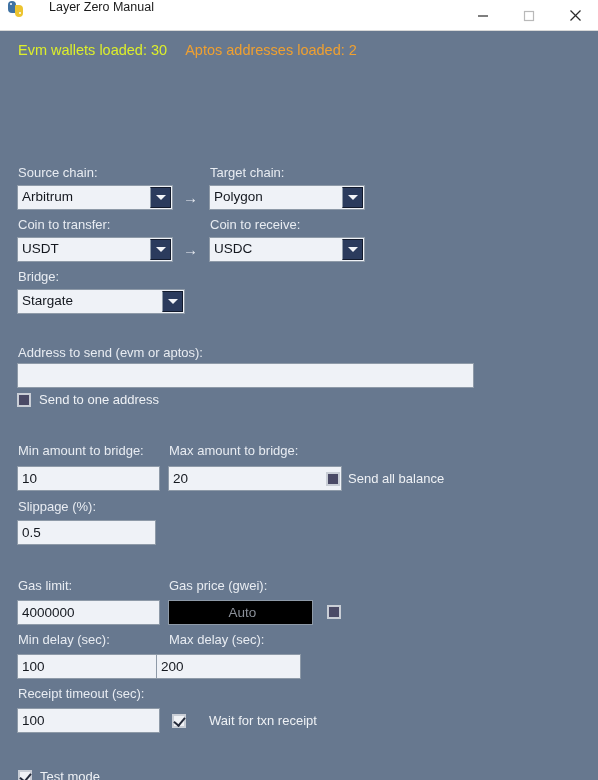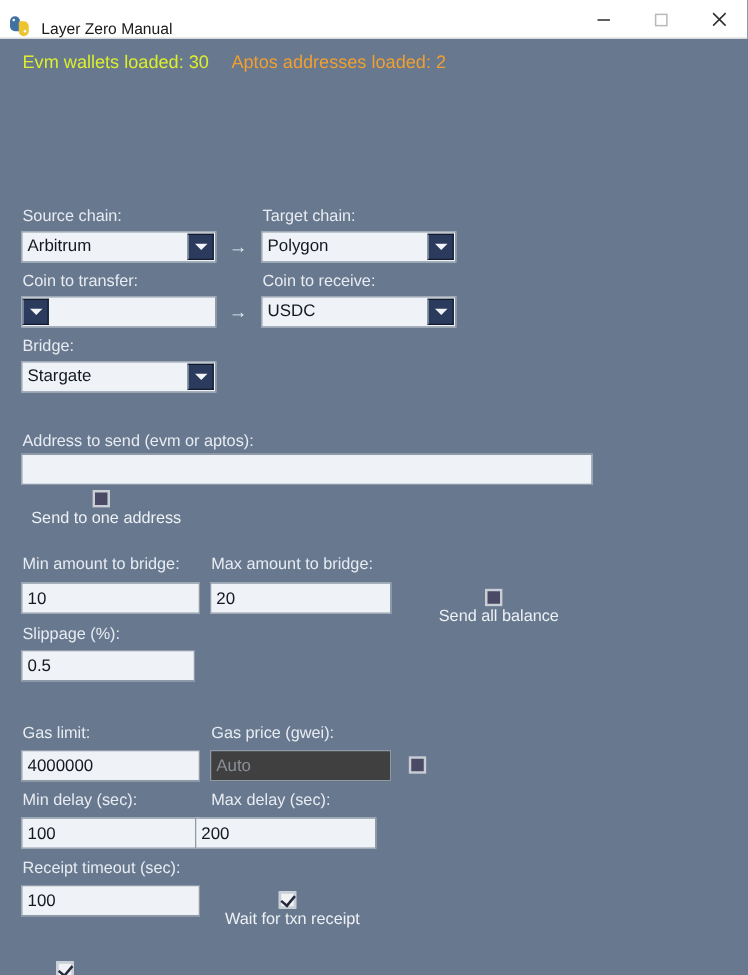--- a/index.html
+++ b/index.html
@@ -11,22 +11,23 @@
     background: #67788f;
     overflow: hidden;
   }
 
   
   .titlebar {
     height: 31px;
     background: #ffffff;
     border-bottom: 1px solid #d8d8d8;
     display: flex;
-    align-items: flex-end;
-    position: relative;
+    align-items: flex-start;
+    position: relative;
+    gap: 16px;
   }
   .titlebar-icon {
     width: 18px; height: 18px;
     margin-left: 7px; margin-right: 8px;
     flex: none;
     position: relative;
   }
   .py-top, .py-bot {
     position: absolute; width: 8px; height: 12px;
   }
@@ -112,27 +113,28 @@
     background: #eff2f7;
     border: 1px solid #8e9aa8;
     font-size: 13.5px;
     color: #14181f;
     padding: 0 0 0 4px;
     font-family: "Liberation Sans", sans-serif;
     outline: none;
     line-height: 23px;
   }
   .inp.disabled {
-    background: #404040;
+    background: #000000;
     color: #8b9099;
+    text-align: center;
   }
   .inp::placeholder { color: #8b9099; opacity: 1; }
 
   
-  .cb-wrap { display: flex; align-items: center; flex-direction: column; }
+  .cb-wrap { display: flex; align-items: center; }
   .cb {
     width: 14px; height: 14px;
     border: 2px solid #c9ced6;
     background: #4a4a66;
     flex: none;
     position: relative;
   }
   .cb.checked {
     background: #f0f2f6;
     border: 2px solid #c9ced6;
@@ -206,58 +208,59 @@
   <div class="abs lbl" style="left:210px; top:96px;">Target chain:</div>
   <div class="abs combo" style="left:209px; top:116px; width:156px;">
     <div class="combo-text">Polygon</div>
     <div class="combo-btn">
         <span class="caret"></span>
       </div>
   </div>
 
   <div class="abs lbl" style="left:18px; top:148px;">Coin to transfer:</div>
   <div class="abs combo" style="left:17px; top:168px; width:156px;">
+    <div class="combo-text">USDT</div>
     <div class="combo-btn">
         <span class="caret"></span>
       </div>
   </div>
 
   <div class="abs arrow-glyph" style="left:183px; top:168px;">→</div>
 
   <div class="abs lbl" style="left:210px; top:148px;">Coin to receive:</div>
   <div class="abs combo" style="left:209px; top:168px; width:156px;">
     <div class="combo-text">USDC</div>
     <div class="combo-btn">
         <span class="caret"></span>
       </div>
   </div>
 
   <div class="abs lbl" style="left:18px; top:200px;">Bridge:</div>
-  <div class="abs combo" style="left:17px; top:220px; width:156px;justify-content:flex-end;">
+  <div class="abs combo" style="left:17px; top:220px; width:168px;justify-content:flex-end;">
     <div class="combo-text">Stargate</div>
     <div class="combo-btn">
         <span class="caret"></span>
       </div>
   </div>
 
   <div class="abs lbl" style="left:18px; top:276px;text-align:right;">Address to send (evm or aptos):</div>
   <input class="abs inp" style="left: 17px; top: 294px; width: 457px;" value="">
 
   <div class="abs cb-wrap" style="left:17px; top:323px;">
     <div class="cb"></div>
     <div class="cb-label">Send to one address</div>
   </div>
 
   <div class="abs lbl" style="left:18px; top:374px;">Min amount to bridge:</div>
   <input class="abs inp" style="left: 17px; top: 397px; width: 143px;" value="10">
 
   <div class="abs lbl" style="left:169px; top:374px;">Max amount to bridge:</div>
-  <input class="abs inp" style="left: 168px; top: 397px; width: 145px;" value="20">
-
-  <div class="abs cb-wrap" style="left:343px; top:402px;">
+  <input class="abs inp" style="left: 168px; top: 397px; width: 174px;" value="20">
+
+  <div class="abs cb-wrap" style="left:326px; top:402px;">
     <div class="cb"></div>
     <div class="cb-label">Send all balance</div>
   </div>
 
   <div class="abs lbl" style="left:18px; top:430px;">Slippage (%):</div>
   <input class="abs inp" style="left: 17px; top: 451px; width: 139px;" value="0.5">
 
   <div class="abs lbl" style="left:18px; top:509px;">Gas limit:</div>
   <input class="abs inp" style="left: 17px; top: 531px; width: 143px;" value="4000000">
 
@@ -270,21 +273,21 @@
 
   <div class="abs lbl" style="left:18px; top:563px;">Min delay (sec):</div>
   <input class="abs inp" style="left: 17px; top: 585px; width: 143px;" value="100">
 
   <div class="abs lbl" style="left:169px; top:563px;">Max delay (sec):</div>
   <input class="abs inp" style="left: 156px; top: 585px; width: 145px;" value="200">
 
   <div class="abs lbl" style="left:18px; top:617px;">Receipt timeout (sec):</div>
   <input class="abs inp" style="left: 17px; top: 639px; width: 143px;" value="100">
 
-  <div class="abs cb-wrap" style="left:172px; top:644px;">
+  <div class="abs cb-wrap" style="left:172px; top:644px;gap:15px;">
     <div class="cb checked"></div>
     <div class="cb-label">Wait for txn receipt</div>
   </div>
 
   <div class="abs cb-wrap" style="left:18px; top:700px;">
     <div class="cb checked"></div>
     <div class="cb-label">Test mode</div>
   </div>
 
 </div>

